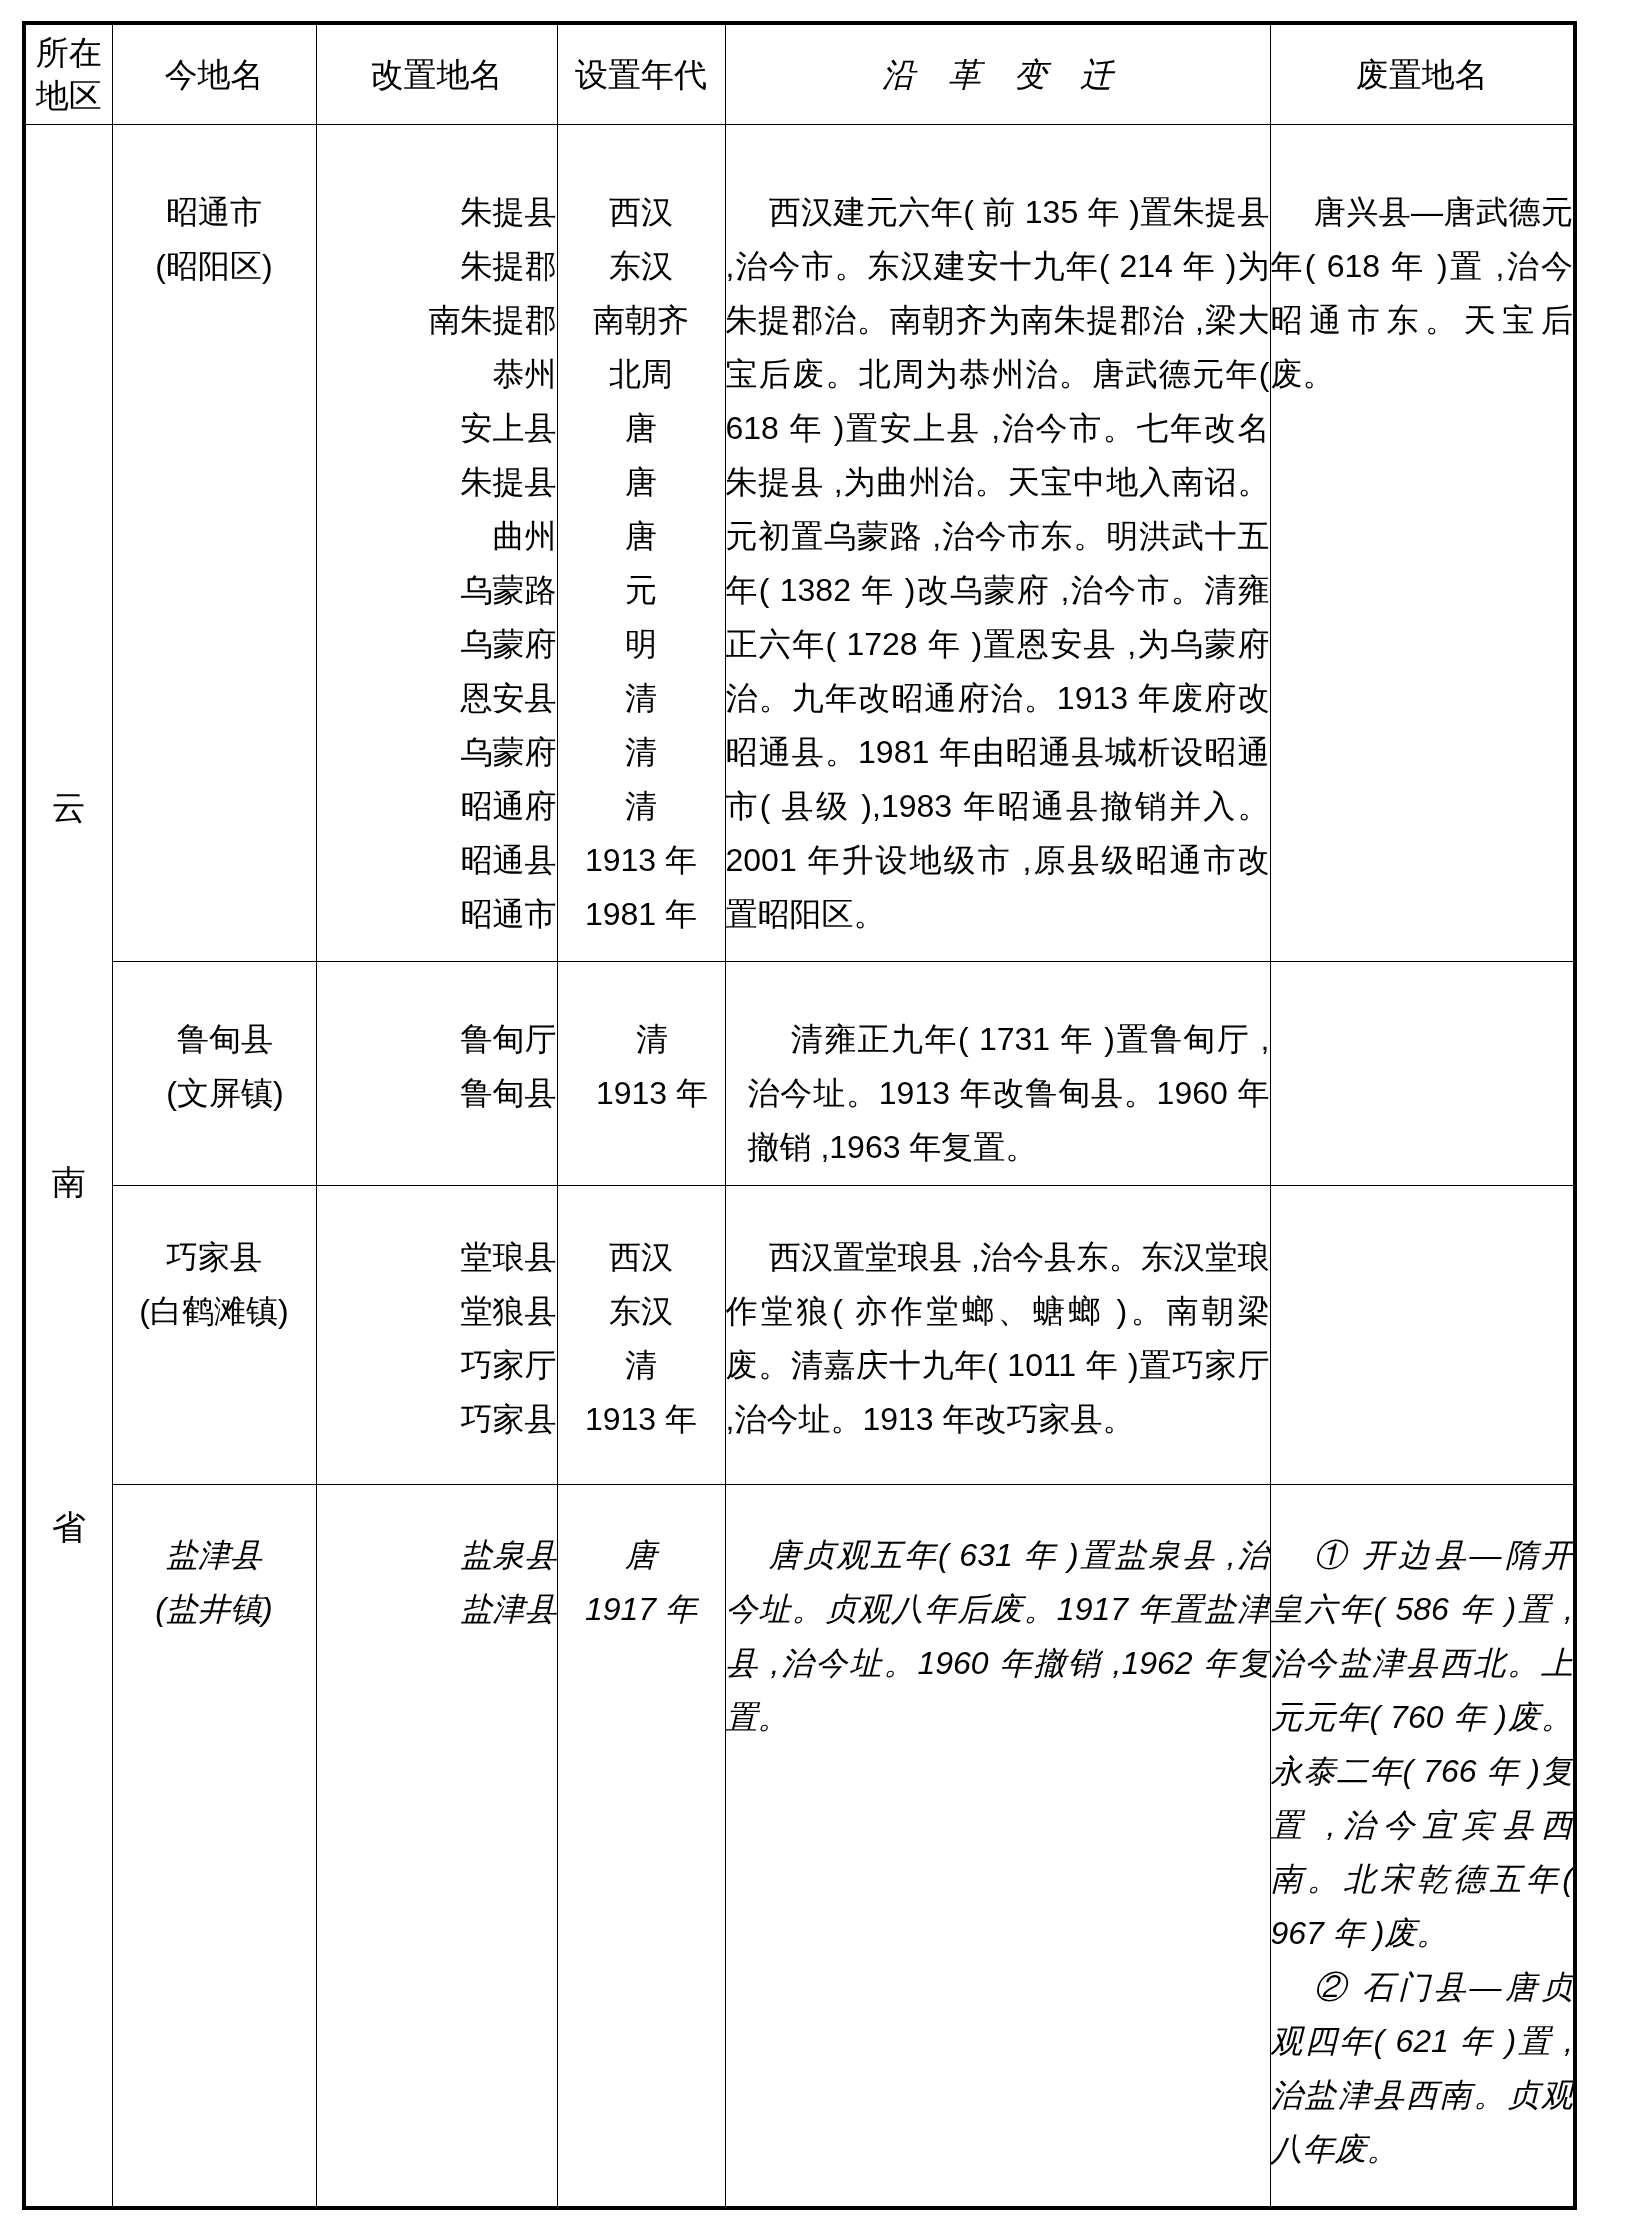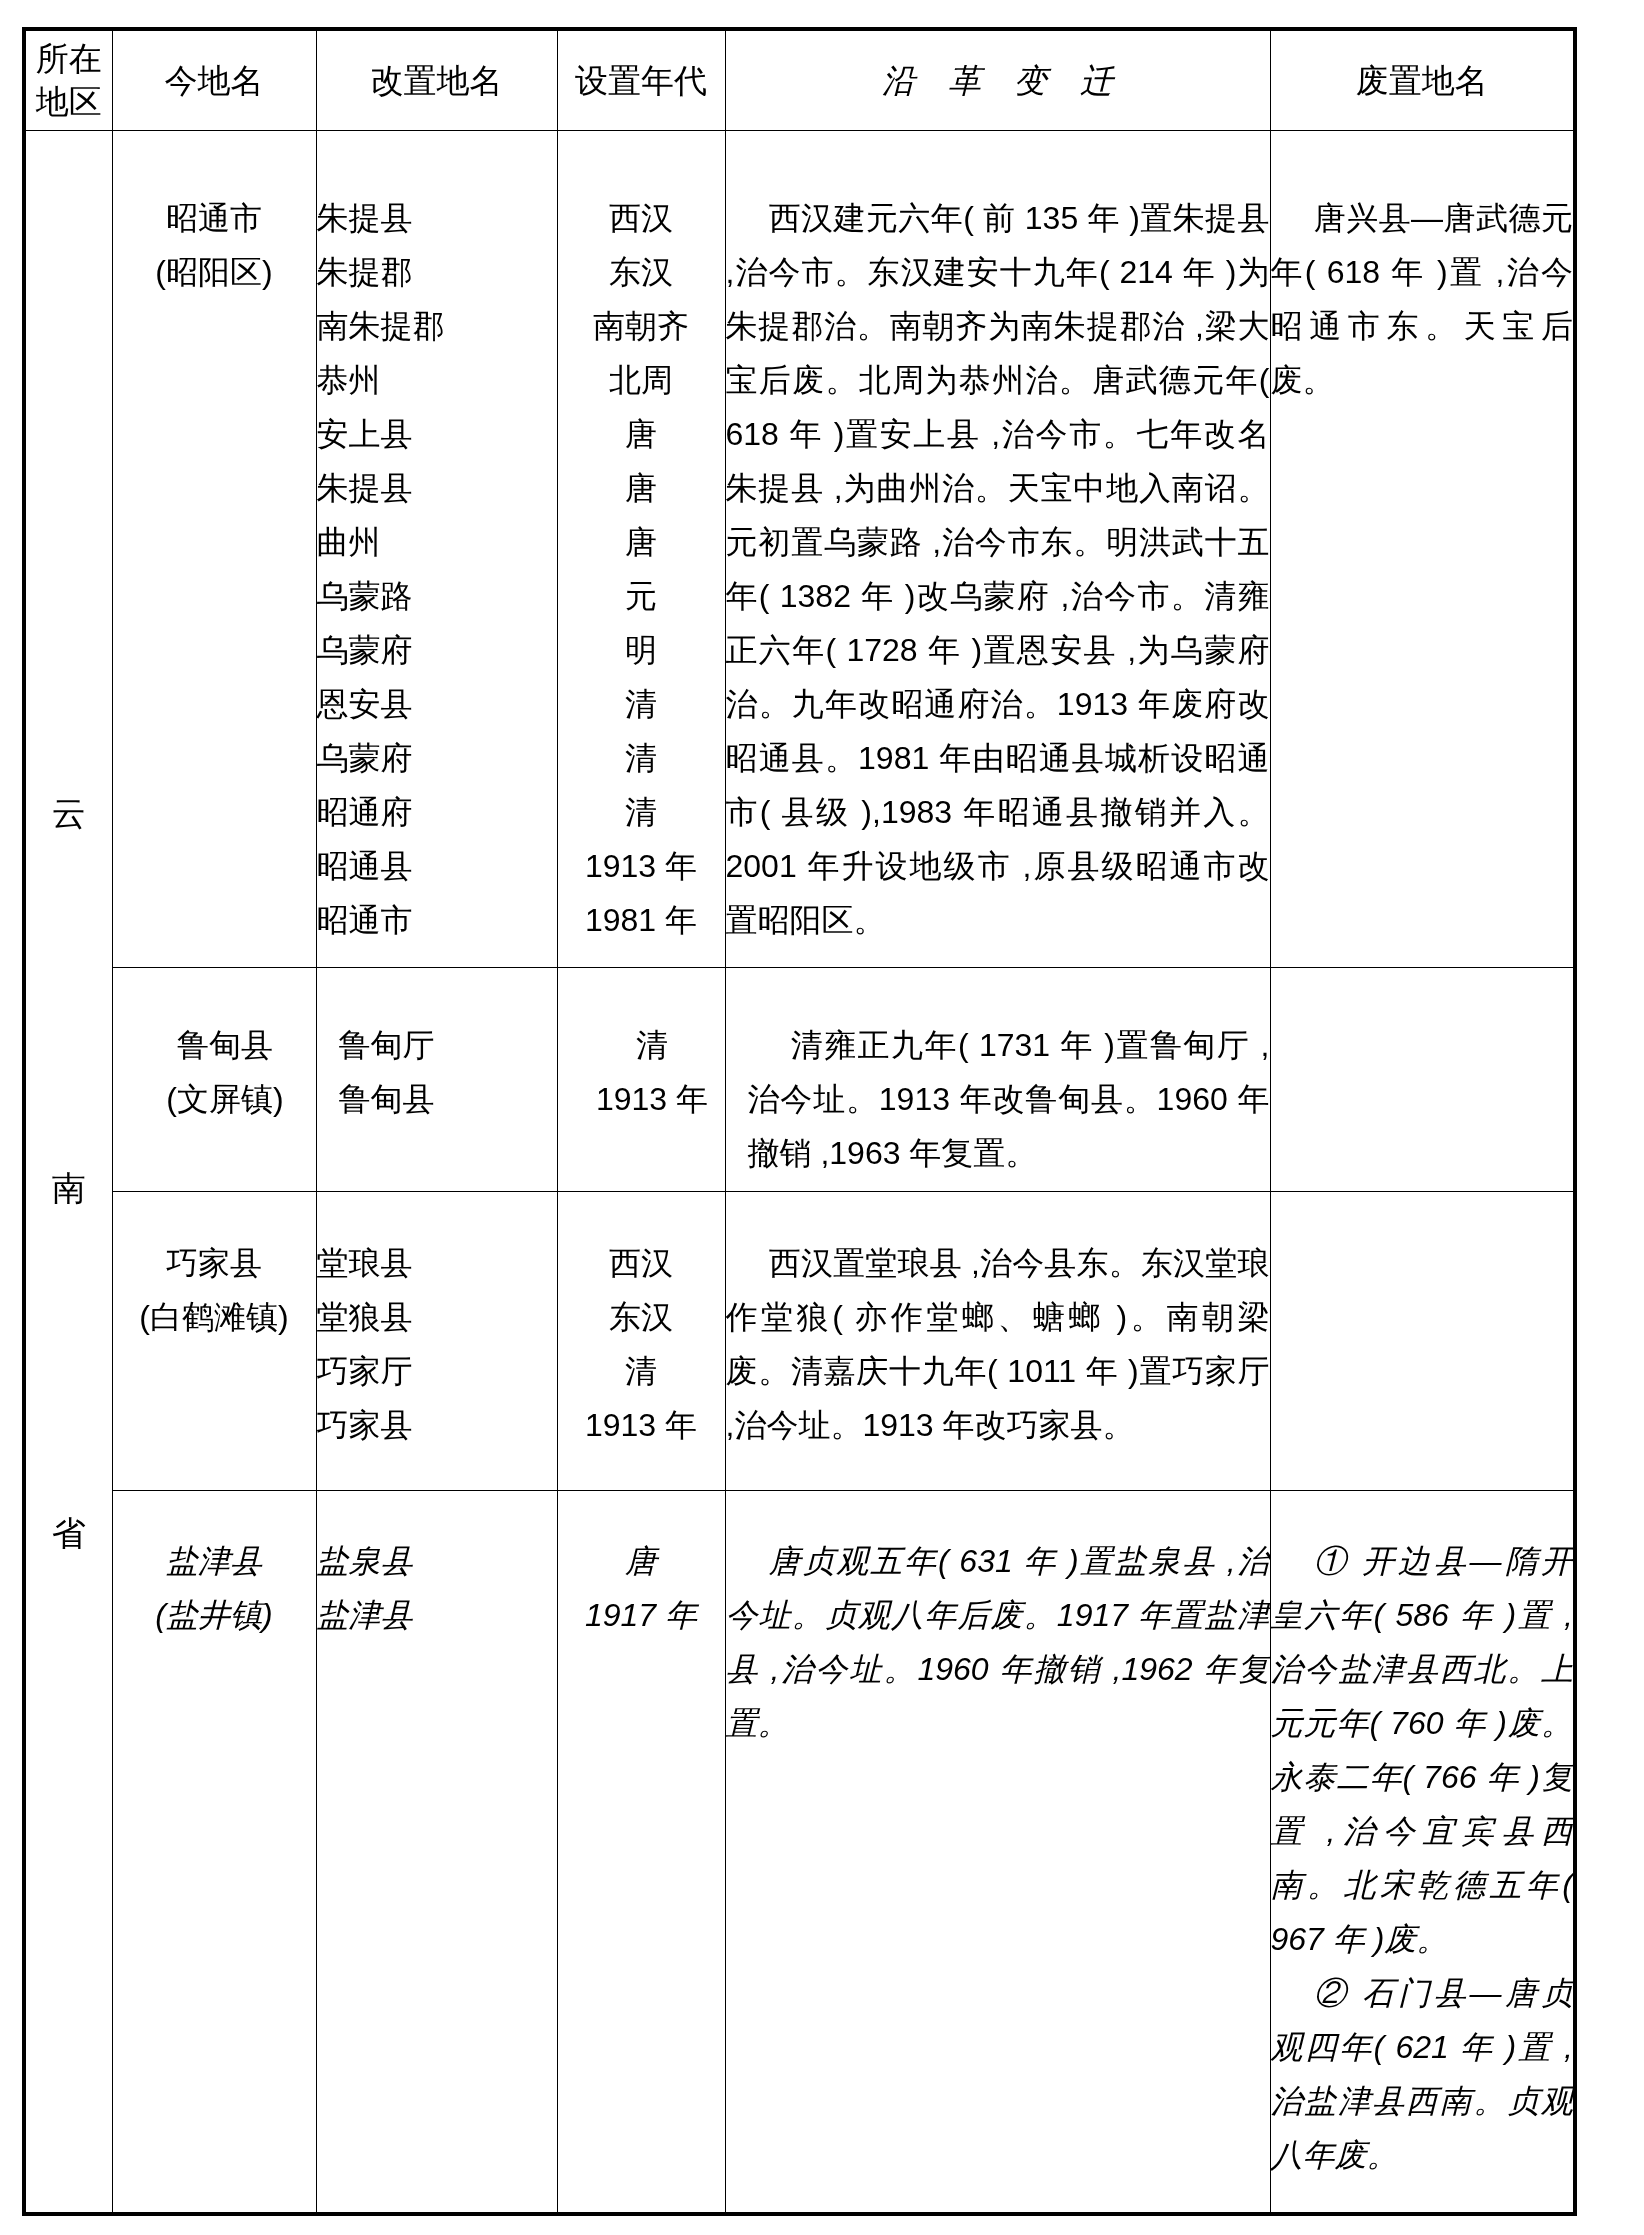--- a/index.html
+++ b/index.html
@@ -4,21 +4,21 @@
 <style>
   html,body{margin:0;padding:0;background:#ffffff;}
   .page{
     position:relative;
     width:1645px;height:2235px;
     background:#ffffff;
     font-family:"Liberation Sans", sans-serif;
     color:#000;
   }
   table.geo{
-    position:absolute;left:22px;top:27px;
+    position:absolute;left:22px;top:21px;
     border-collapse:collapse;
     table-layout:fixed;
     border:4.5px solid #000;
   }
   table.geo th, table.geo td{
     border:1.8px solid #000;
     vertical-align:top;
     padding:0;
     font-size:32px;
     line-height:54px;
@@ -42,21 +42,21 @@
   tr.r4 > td{padding-top:43px;}
   
   td.c-region{position:relative;padding:0 !important;}
   td.c-region .rchar{
     position:absolute;left:0;width:100%;
     text-align:center;font-size:34px;line-height:36px;
   }
   
   td.c-current{text-align:center;}
   
-  td.c-renamed{padding-left:18px;padding-right:5.4px;text-align:left;}
+  td.c-renamed{padding-left:18px;padding-right:5.4px;text-align:right;}
   td.c-era{padding-left:16.3px;padding-right:5.4px;text-align:center;}
   ul.plain{list-style:none;margin:0;padding:0;}
   
   td.c-hist{padding-left:18px;padding-right:16.3px;}
   td.c-abol{padding-left:18px;padding-right:14.5px;}
   .para{
     margin:0;
     text-align:justify;
     text-indent:1.35em;
   }

